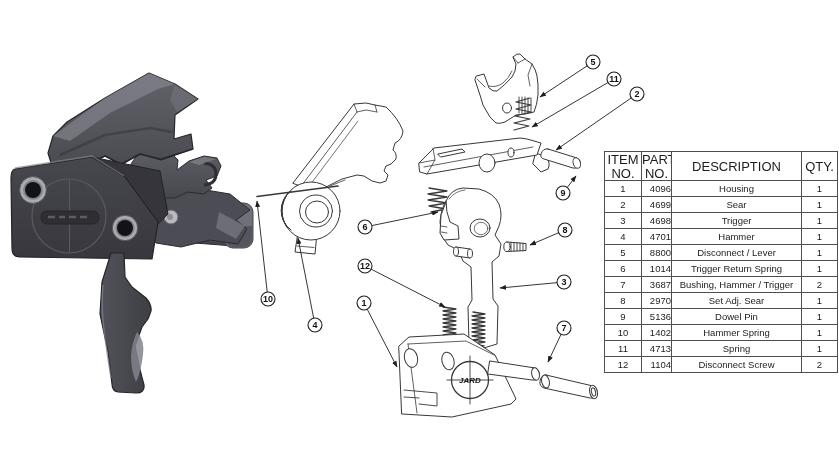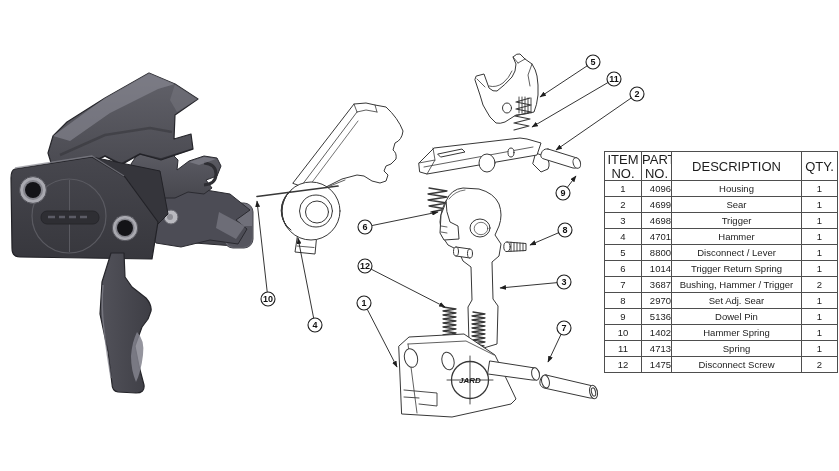--- a/index.html
+++ b/index.html
@@ -320,20 +320,20 @@
           <td>1</td>
         </tr>
         <tr>
           <td>11</td>
           <td class="part-no">4713</td>
           <td>Spring</td>
           <td>1</td>
         </tr>
         <tr>
           <td>12</td>
-          <td class="part-no">1475</td>
+          <td class="part-no">1104</td>
           <td>Disconnect Screw</td>
           <td>2</td>
         </tr>
       </tbody>
 </table>
 
 </div>
 
 </body></html>

